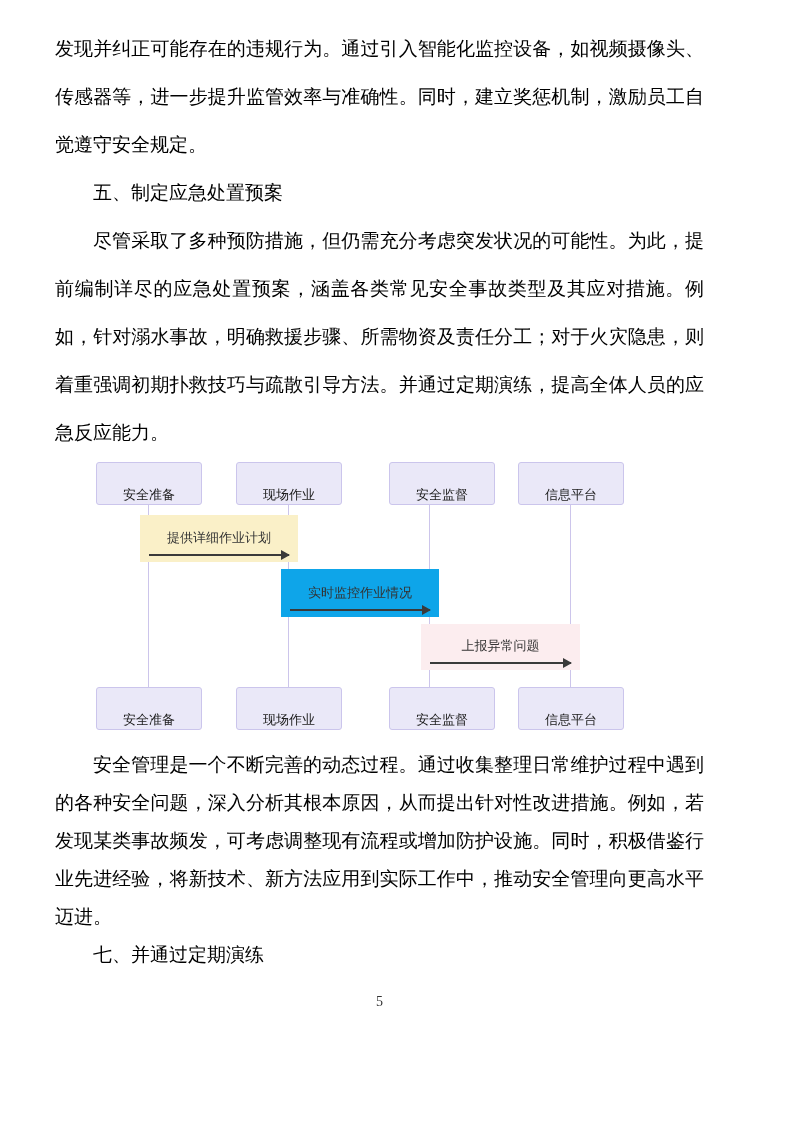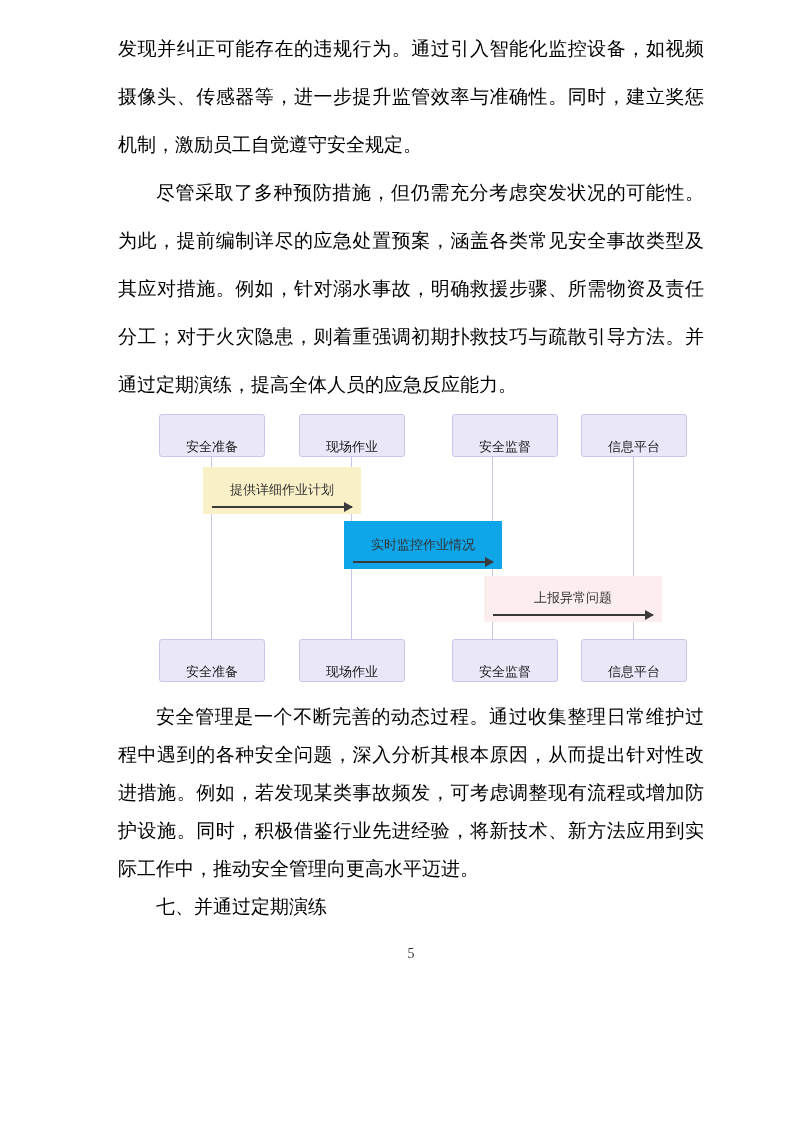--- a/index.html
+++ b/index.html
@@ -1,21 +1,21 @@
 <!DOCTYPE html>
 <html><head>
 <meta charset="utf-8">
 <style>
   html, body { margin: 0; padding: 0; background: #ffffff; }
   .page {
     position: relative;
     width: 793px;
     height: 1122px;
     box-sizing: border-box;
-    padding: 25px 89px 0 118px;
+    padding: 25px 89px 0 55px;
     background: #ffffff;
     font-family: "Liberation Serif", "DejaVu Serif", serif;
     color: #000000;
     overflow: hidden;
   }
   .para, .heading {
     margin: 0;
     font-size: 19px;
     text-align: justify;
   }
@@ -60,21 +60,21 @@
     background: #CCC5EB;
   }
   .l1 { left: 93px; }
   .l2 { left: 233px; }
   .l3 { left: 374px; }
   .l4 { left: 515px; }
 
   .msg { position: absolute; }
   .msg1 { left: 85px;  top: 55px;  width: 158px; height: 47px; }
   .msg2 { left: 226px; top: 109px; width: 158px; height: 48px; }
-  .msg3 { left: 366px; top: 164px; width: 178px; height: 46px; }
+  .msg3 { left: 366px; top: 164px; width: 159px; height: 46px; }
   .msg-label {
     position: absolute;
     left: 0; right: 0;
     bottom: 15px;
     text-align: center;
     font-size: 13px;
     color: #333333;
     white-space: nowrap;
   }
   .msg-arrow {
@@ -103,20 +103,21 @@
     color: #333333;
   }
 </style>
 </head>
 <body>
 
 <div class="page">
 
   <p class="para upper">发现并纠正可能存在的违规行为。通过引入智能化监控设备，如视频摄像头、传感器等，进一步提升监管效率与准确性。同时，建立奖惩机制，激励员工自觉遵守安全规定。</p>
 
+  <p class="heading upper indent">五、制定应急处置预案</p>
 
   <p class="para upper indent">尽管采取了多种预防措施，但仍需充分考虑突发状况的可能性。为此，提前编制详尽的应急处置预案，涵盖各类常见安全事故类型及其应对措施。例如，针对溺水事故，明确救援步骤、所需物资及责任分工；对于火灾隐患，则着重强调初期扑救技巧与疏散引导方法。并通过定期演练，提高全体人员的应急反应能力。</p>
 
   <div class="diagram">
 
     <div class="actor row-top a1">
       <span>安全准备</span>
     </div>
     <div class="actor row-top a2">
       <span>现场作业</span>

